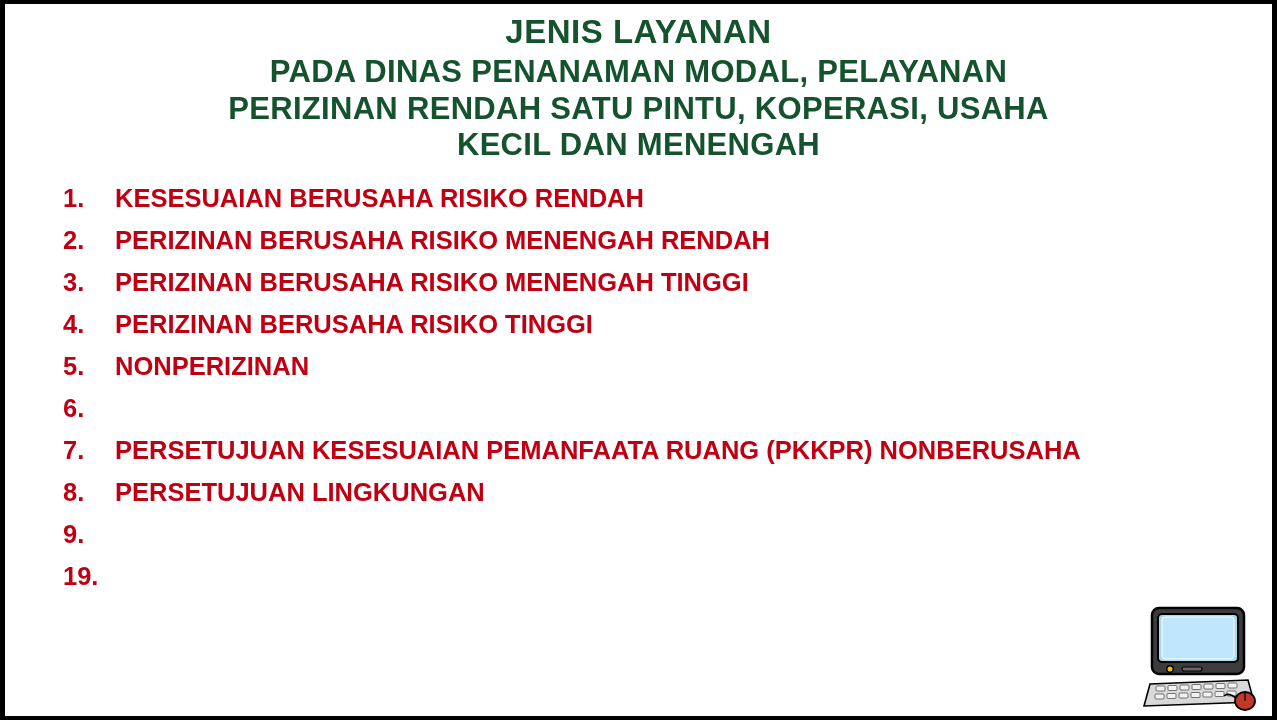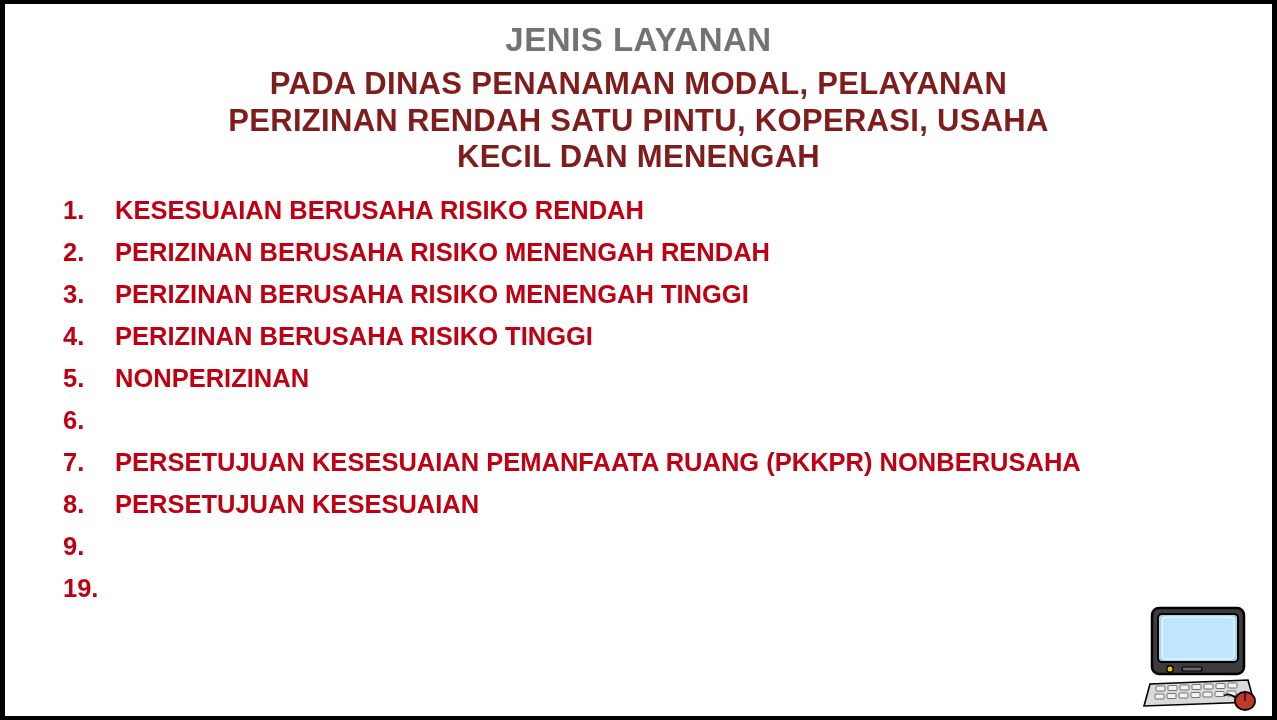--- a/index.html
+++ b/index.html
@@ -24,29 +24,29 @@
     border-left: 5px solid #000000;
     border-right: 5px solid #000000;
   }
   .title-block {
     padding-top: 10px;
     text-align: center;
   }
   .title-main {
     font-size: 33px;
     font-weight: bold;
-    color: #737373;
+    color: #14532d;
     letter-spacing: 0.5px;
     line-height: 1.1;
-    margin: 8px;
+    margin: 0;
   }
   .title-sub {
     font-size: 31px;
     font-weight: bold;
-    color: #7f1d1d;
+    color: #14532d;
     line-height: 1.18;
     margin: 4px 0 0 0;
     letter-spacing: 0.3px;
     text-shadow:
       -1.3px -1.3px 0 #ffffff,
        1.3px -1.3px 0 #ffffff,
       -1.3px  1.3px 0 #ffffff,
        1.3px  1.3px 0 #ffffff,
       -1.3px 0 0 #ffffff,
        1.3px 0 0 #ffffff,
@@ -121,21 +121,21 @@
     </li>
     <li class="list-item">
       <span class="num">6.</span>
     </li>
     <li class="list-item">
       <span class="num">7.</span>
       <span class="txt">PERSETUJUAN KESESUAIAN PEMANFAATA RUANG (PKKPR) NONBERUSAHA</span>
     </li>
     <li class="list-item">
       <span class="num">8.</span>
-      <span class="txt">PERSETUJUAN KESESUAIAN</span>
+      <span class="txt">PERSETUJUAN LINGKUNGAN</span>
     </li>
     <li class="list-item">
       <span class="num">9.</span>
     </li>
     <li class="list-item">
       <span class="num">19.</span>
     </li>
   </ul>
 
   <div class="clipart">

